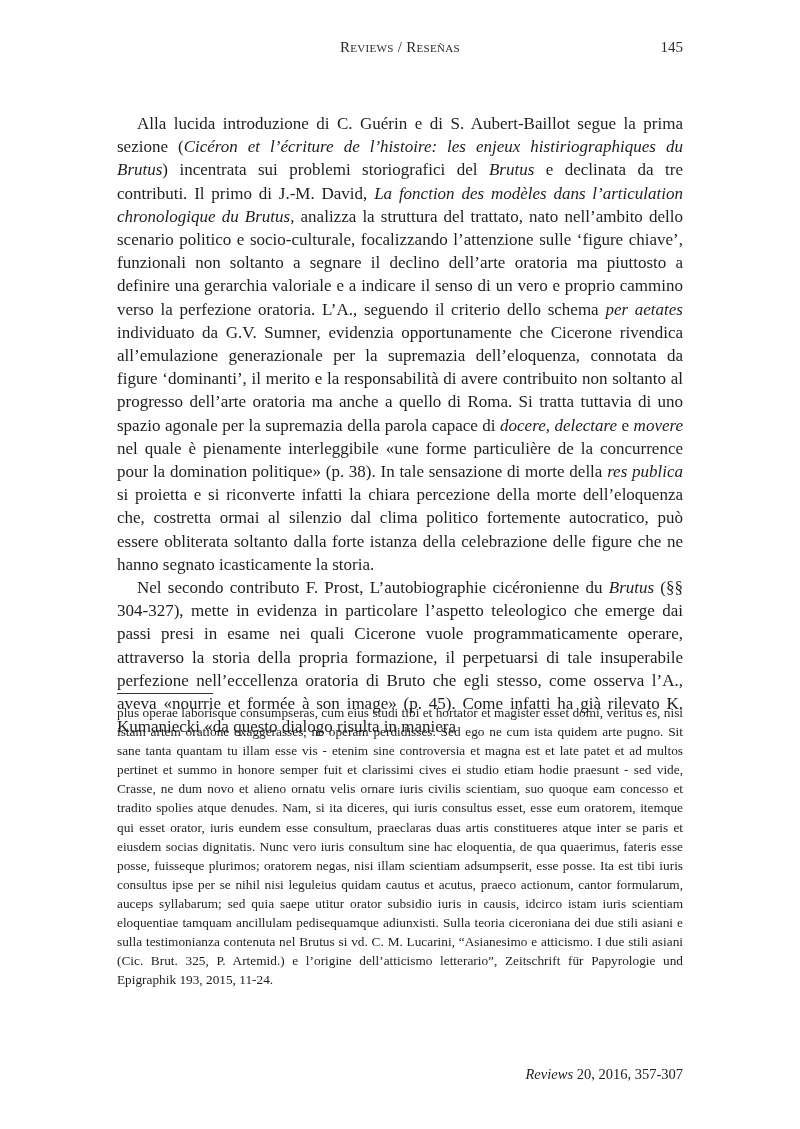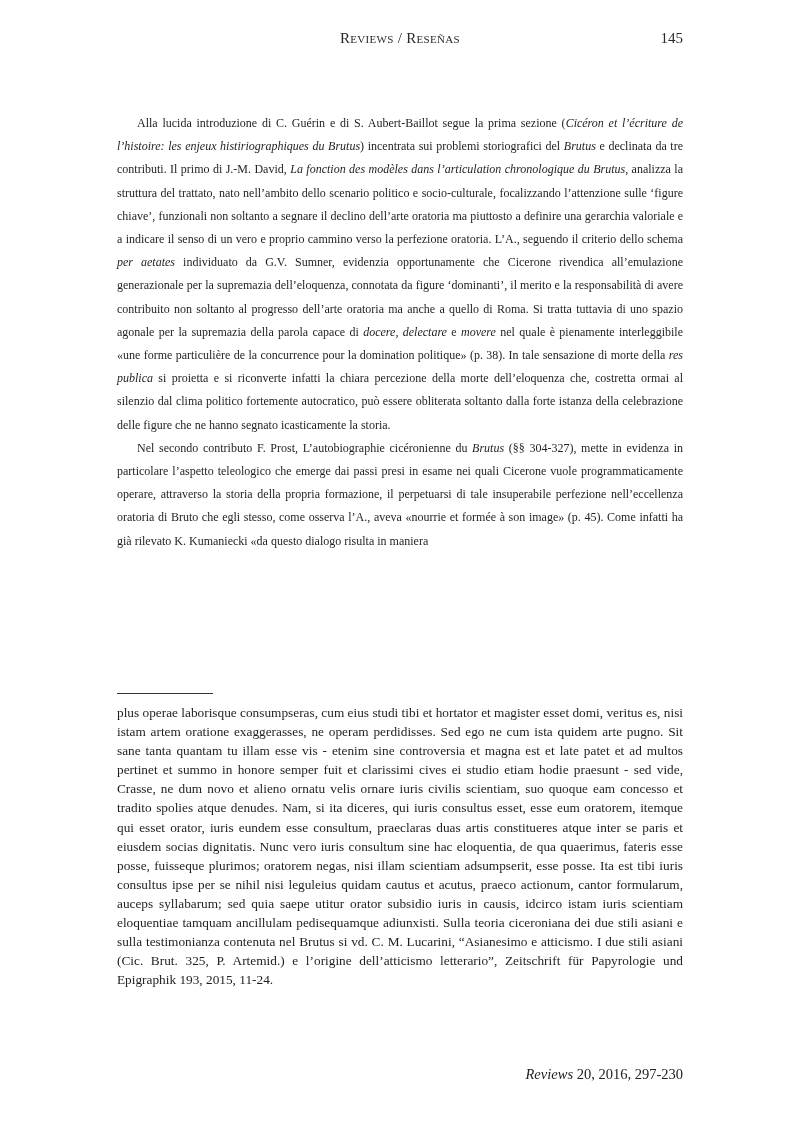--- a/index.html
+++ b/index.html
@@ -1,21 +1,21 @@
 <!DOCTYPE html>
 <html><head>
 <meta charset="utf-8">
 <style>
   html, body { margin:0; padding:0; background:#fff; }
   body { width:800px; height:1129px; position:relative; overflow:hidden; color:#1a1a1a; }
   .page { position:absolute; left:0; top:0; width:800px; height:1129px; }
-  .header { position:absolute; top:30px; left:117px; width:566px; height:24px; font-family:"Liberation Serif", serif; }
+  .header { position:absolute; top:39px; left:117px; width:566px; height:24px; font-family:"Liberation Serif", serif; }
   .running-title { position:absolute; left:0; right:0; text-align:center; font-size:15px; font-variant:small-caps; letter-spacing:0.3px; color:#2a2a2a; }
   .page-number { position:absolute; right:0; top:0; font-size:15px; color:#2a2a2a; }
-  .body-text { position:absolute; top:112px; left:117px; width:566px; font-family:"Liberation Serif", serif; font-size:12px; line-height:23.2px; text-align:justify; color:#1e1e1e; }
+  .body-text { position:absolute; top:112px; left:117px; width:566px; font-family:"Liberation Serif", serif; font-size:17px; line-height:23.2px; text-align:justify; color:#1e1e1e; }
   .body-text p { margin:0; text-indent:20px; }
   .body-text p span.it, .fn span.it { font-style:italic; }
   .fn-rule { position:absolute; top:693px; left:117px; width:96px; border-top:1px solid #333; }
   .footnote { position:absolute; top:703px; left:117px; width:566px; font-family:Liberation Serif, serif; font-size:13.3px; line-height:19.1px; text-align:justify; color:#1e1e1e; }
   .footnote p { margin:0; }
   .footer { position:absolute; top:1066px; right:117px; font-family:"Liberation Serif", serif; font-size:14.5px; color:#222; }
   .footer .it { font-style:italic; }
 </style>
 </head>
 <body>
@@ -31,15 +31,15 @@
     <p><span>Nel secondo contributo F. Prost, L’autobiographie cicéronienne du </span><span class="it">Brutus</span><span> (§§ 304-327), mette in evidenza in particolare l’aspetto teleologico che emerge dai passi presi in esame nei quali Cicerone vuole programmaticamente operare, attraverso la storia della propria formazione, il perpetuarsi di tale insuperabile perfezione nell’eccellenza oratoria di Bruto che egli stesso, come osserva l’A., aveva «nourrie et formée à son image» (p. 45). Come infatti ha già rilevato K. Kumaniecki «da questo dialogo risulta in maniera</span></p>
   </div>
 
   <div class="fn-rule"></div>
 
   <div class="footnote">
     <p><span class="it">plus operae laborisque consumpseras, cum eius studi tibi et hortator et magister esset domi, veritus es, nisi istam artem oratione exaggerasses, ne operam perdidisses. Sed ego ne cum ista quidem arte pugno. Sit sane tanta quantam tu illam esse vis - etenim sine controversia et magna est et late patet et ad multos pertinet et summo in honore semper fuit et clarissimi cives ei studio etiam hodie praesunt - sed vide, Crasse, ne dum novo et alieno ornatu velis ornare iuris civilis scientiam, suo quoque eam concesso et tradito spolies atque denudes. Nam, si ita diceres, qui iuris consultus esset, esse eum oratorem, itemque qui esset orator, iuris eundem esse consultum, praeclaras duas artis constitueres atque inter se paris et eiusdem socias dignitatis. Nunc vero iuris consultum sine hac eloquentia, de qua quaerimus, fateris esse posse, fuisseque plurimos; oratorem negas, nisi illam scientiam adsumpserit, esse posse. Ita est tibi iuris consultus ipse per se nihil nisi leguleius quidam cautus et acutus, praeco actionum, cantor formularum, auceps syllabarum; sed quia saepe utitur orator subsidio iuris in causis, idcirco istam iuris scientiam eloquentiae tamquam ancillulam pedisequamque adiunxisti.</span><span> Sulla teoria ciceroniana dei due stili asiani e sulla testimonianza contenuta nel </span><span class="it">Brutus</span><span> si vd. C. M. Lucarini, “Asianesimo e atticismo. I due stili asiani (Cic. Brut. 325, P. Artemid.) e l’origine dell’atticismo letterario”, </span><span class="it">Zeitschrift für Papyrologie und Epigraphik</span><span> 193, 2015, 11-24.</span></p>
   </div>
 
   <div class="footer">
-    <span class="it">Reviews</span><span> 20, 2016, 297-230</span>
+    <span class="it">Reviews</span><span> 20, 2016, 357-307</span>
   </div>
 </div>
 
 </body></html>

